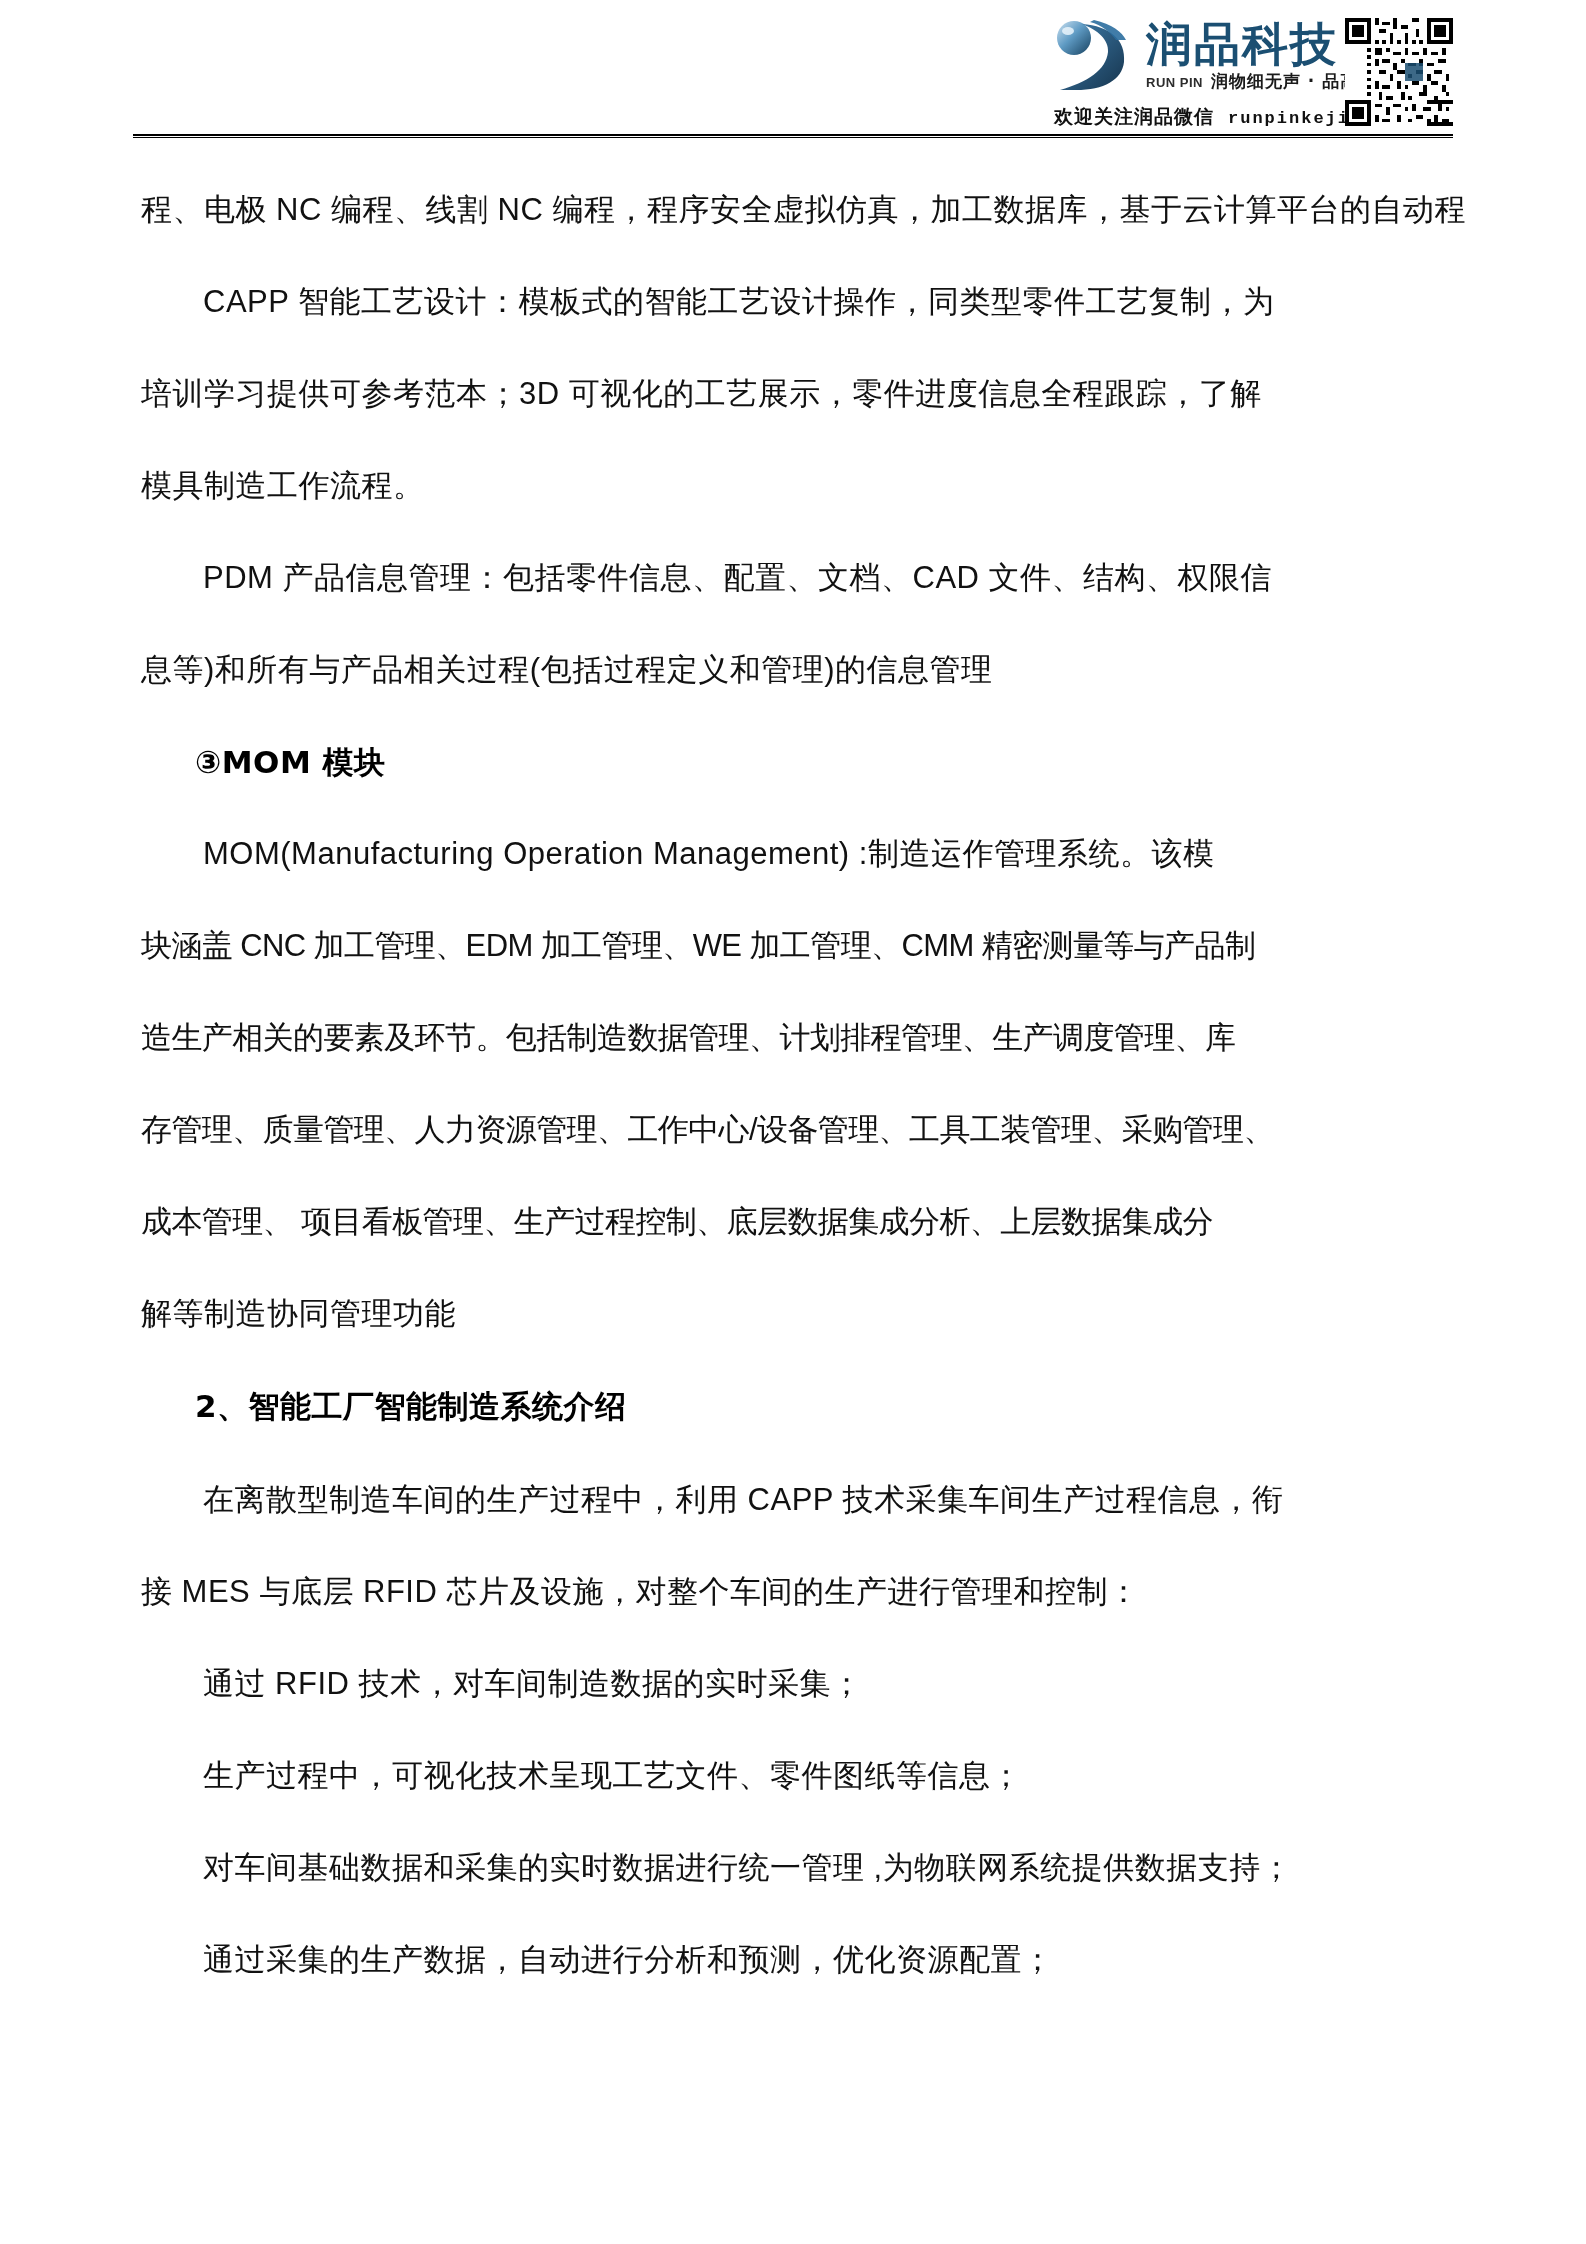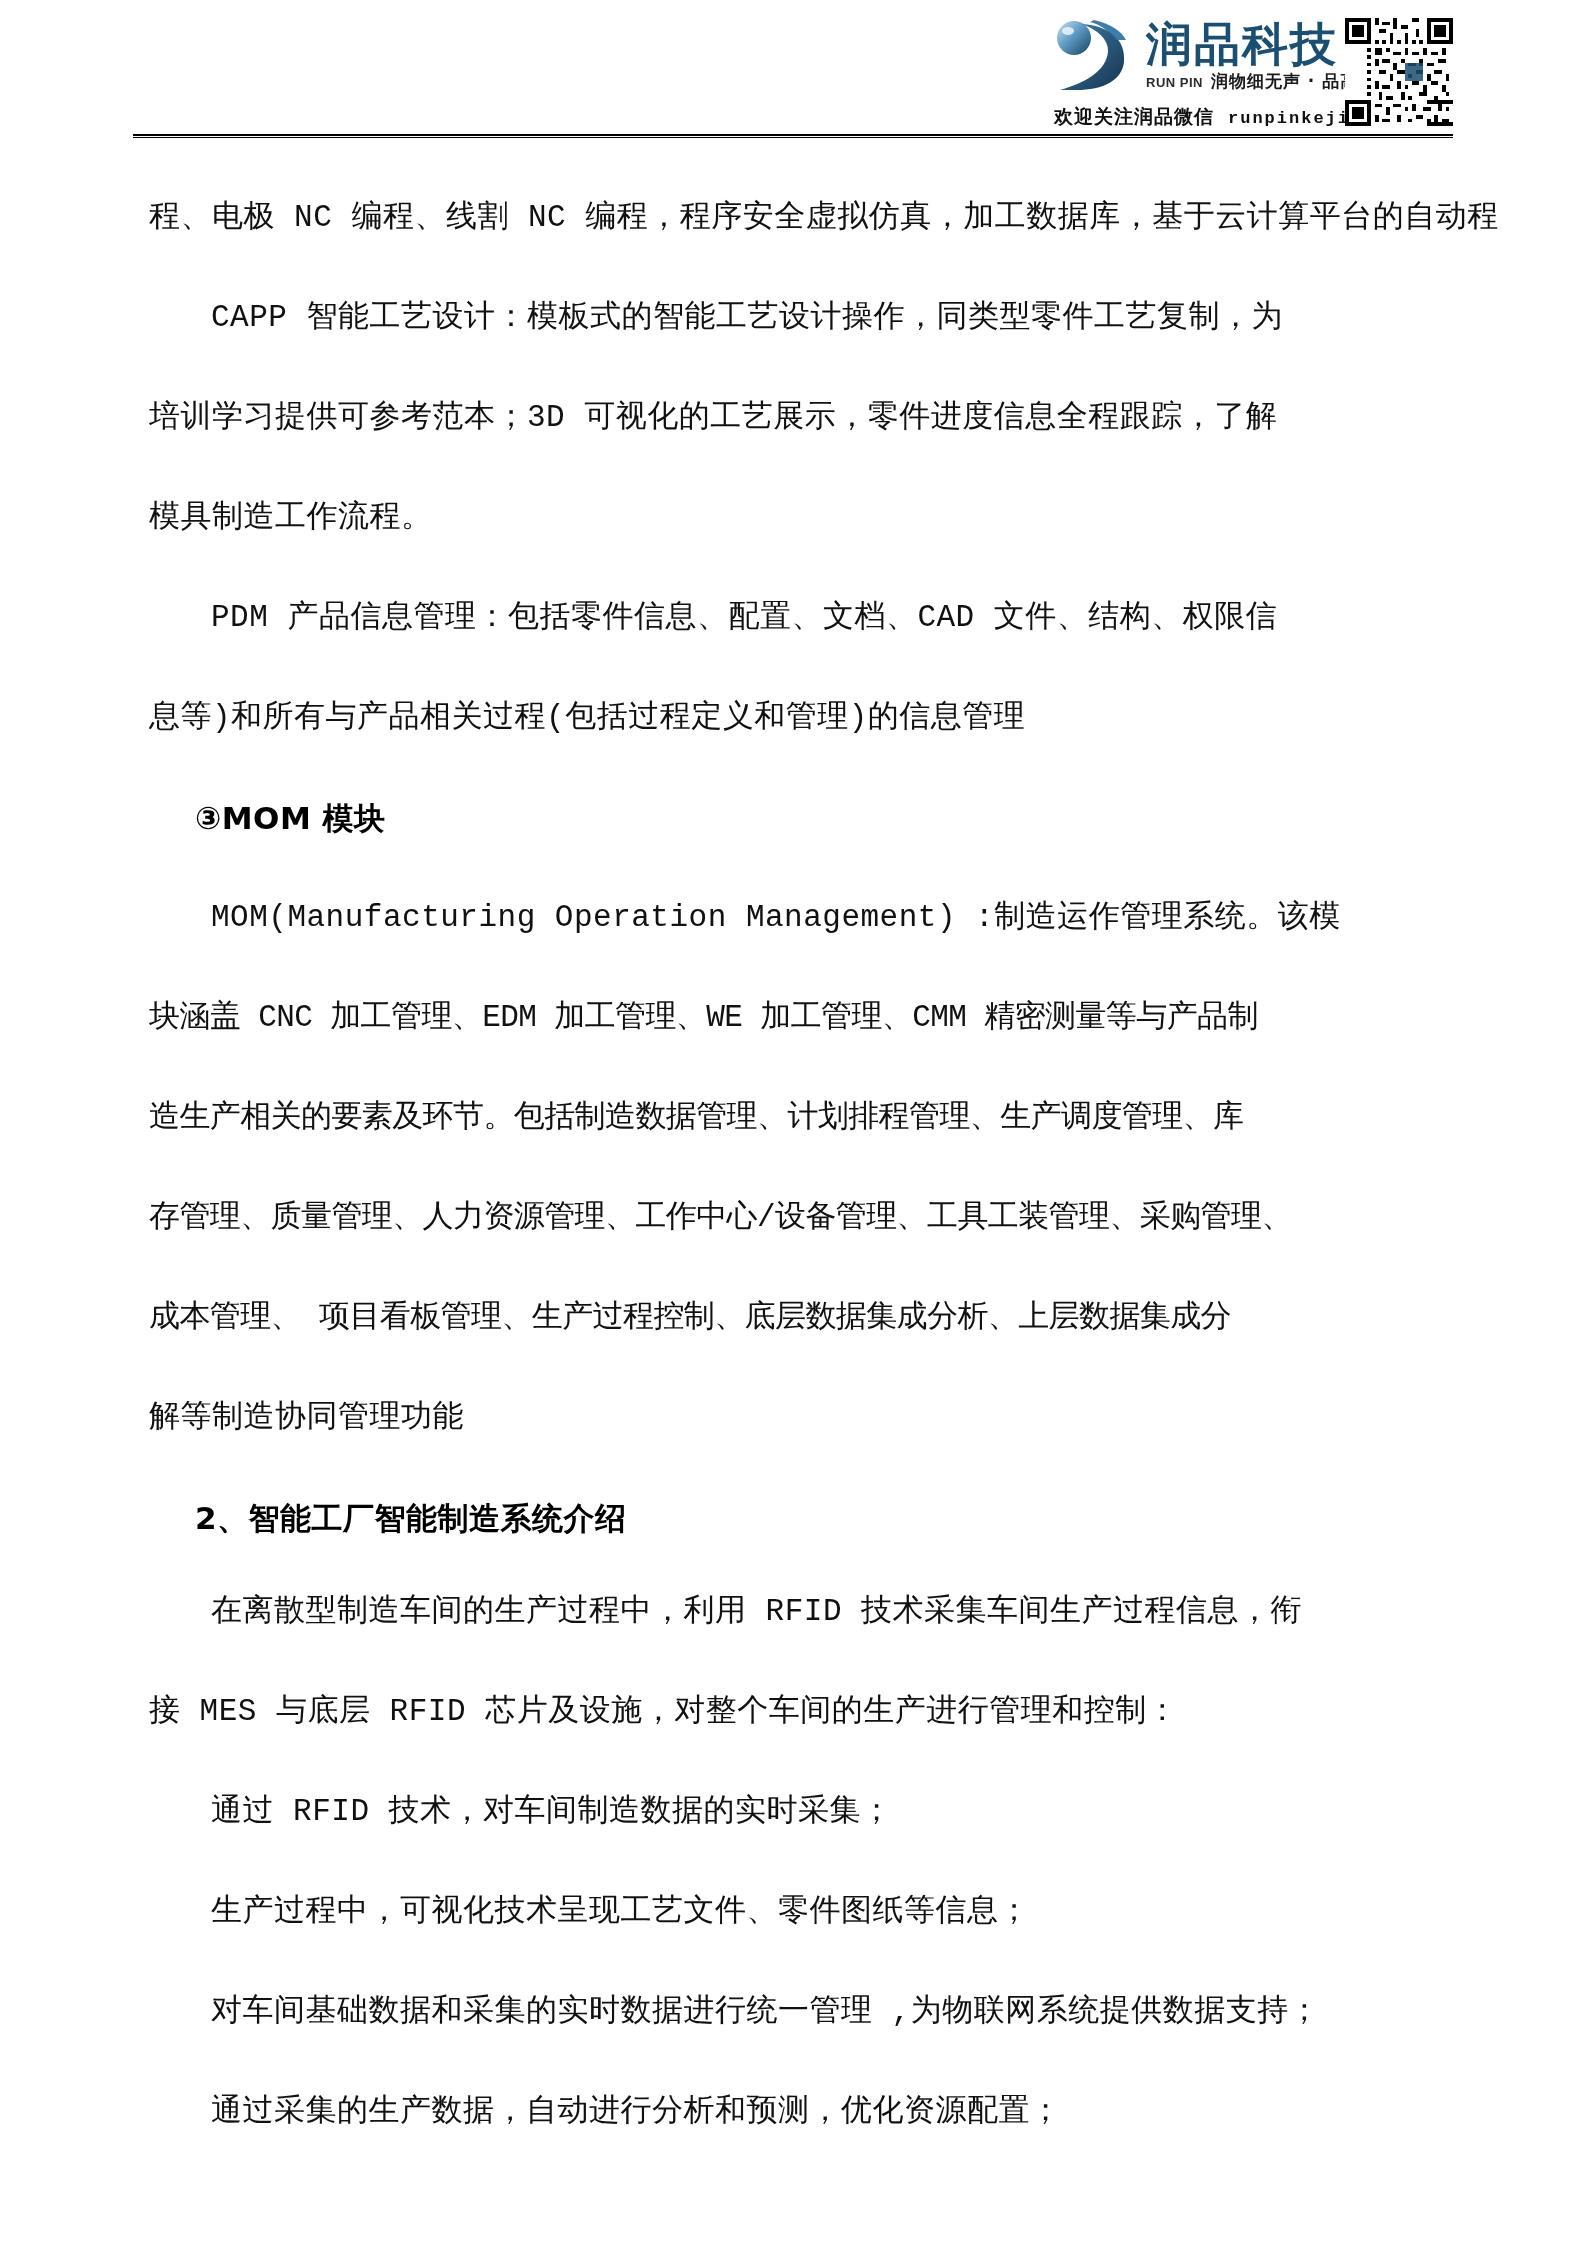--- a/index.html
+++ b/index.html
@@ -144,26 +144,26 @@
 
   
   .body-area {
     position: absolute;
     top: 160px;
     left: 133px;
     width: 1320px;
   }
 
   p.para {
-    margin: 16px;
+    margin: 8px;
     font-size: 31px;
     line-height: 84px;
     letter-spacing: 0.5px;
     color: #111111;
-    font-family: Liberation Mono, monospace;
+    font-family: Liberation Sans, sans-serif;
     white-space: nowrap;
   }
 
   p.para.indent {
     text-indent: 62px;
   }
 
   p.heading {
     margin: 0;
     font-size: 31px;
@@ -351,21 +351,21 @@
     <p class="para indent">PDM 产品信息管理：包括零件信息、配置、文档、CAD 文件、结构、权限信</p>
     <p class="para">息等)和所有与产品相关过程(包括过程定义和管理)的信息管理</p>
     <p class="heading">③MOM 模块</p>
     <p class="para indent">MOM(Manufacturing Operation Management) :制造运作管理系统。该模</p>
     <p class="para tight">块涵盖 CNC 加工管理、EDM 加工管理、WE 加工管理、CMM 精密测量等与产品制</p>
     <p class="para tight">造生产相关的要素及环节。包括制造数据管理、计划排程管理、生产调度管理、库</p>
     <p class="para tight">存管理、质量管理、人力资源管理、工作中心/设备管理、工具工装管理、采购管理、</p>
     <p class="para tight">成本管理、 项目看板管理、生产过程控制、底层数据集成分析、上层数据集成分</p>
     <p class="para">解等制造协同管理功能</p>
     <p class="heading">2、智能工厂智能制造系统介绍</p>
-    <p class="para indent sp-before">在离散型制造车间的生产过程中，利用 RFID 技术采集车间生产过程信息，衔</p>
+    <p class="para indent sp-before">在离散型制造车间的生产过程中，利用 CAPP 技术采集车间生产过程信息，衔</p>
     <p class="para">接 MES 与底层 RFID 芯片及设施，对整个车间的生产进行管理和控制：</p>
     <p class="para indent">通过 RFID 技术，对车间制造数据的实时采集；</p>
     <p class="para indent">生产过程中，可视化技术呈现工艺文件、零件图纸等信息；</p>
     <p class="para indent">对车间基础数据和采集的实时数据进行统一管理 ,为物联网系统提供数据支持；</p>
     <p class="para indent">通过采集的生产数据，自动进行分析和预测，优化资源配置；</p>
   </div>
 
 </div>
 
 </body></html>

